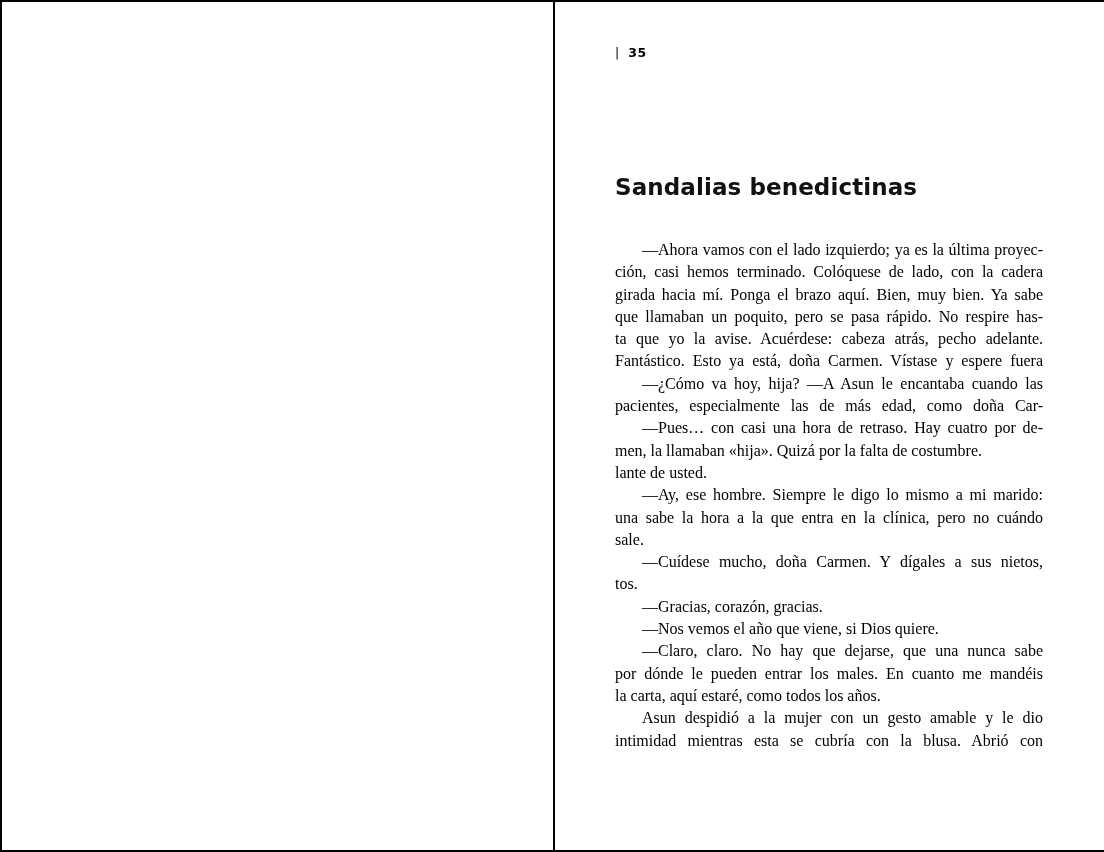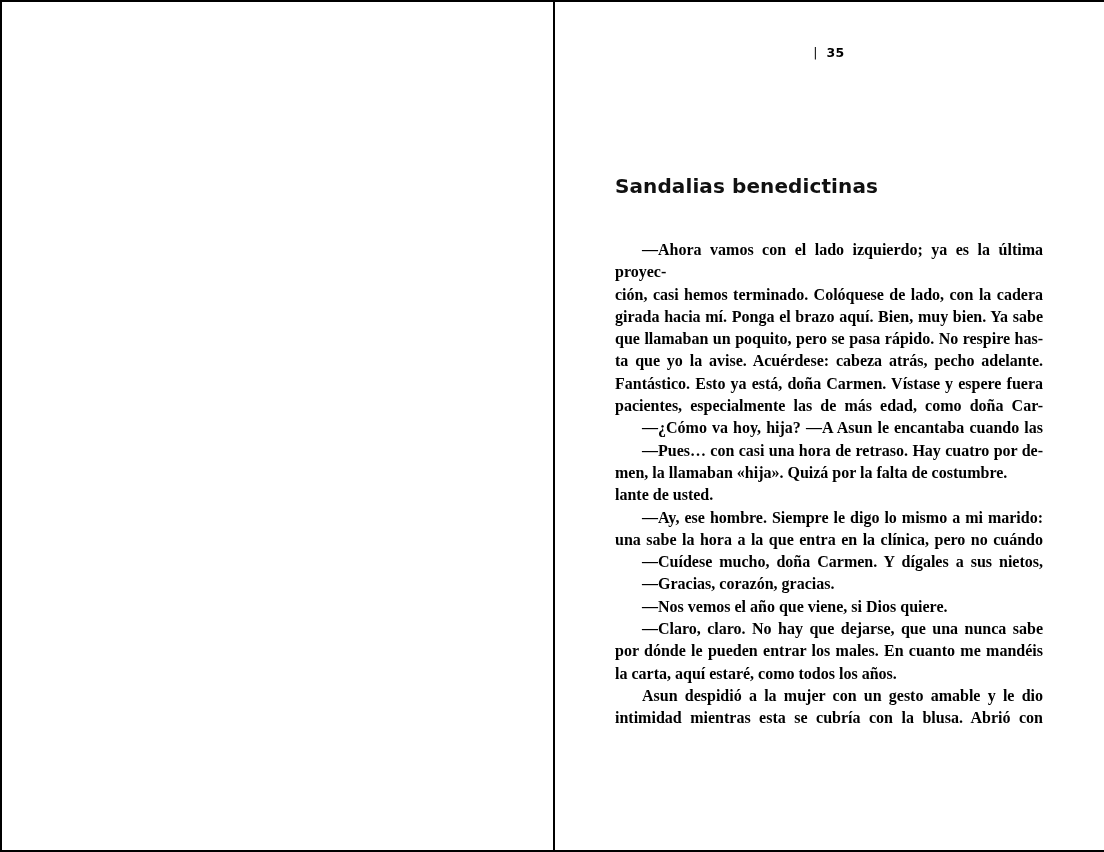--- a/index.html
+++ b/index.html
@@ -36,56 +36,55 @@
     position: absolute;
     left: 553px; top: 0;
     width: 551px; height: 852px;
     background: #ffffff;
   }
   .pagenum-block {
     position: absolute;
     top: 43px;
     left: 60px;
     width: 428px;
-    text-align: center;
+    text-align: left;
     font-family: "DejaVu Sans", sans-serif;
     font-size: 12.5px;
     color: #000000;
   }
   .pagenum-bar {
     font-weight: 400;
     margin-right: 9px;
   }
   .pagenum-value {
     font-weight: 700;
     letter-spacing: 0.5px;
   }
   .chapter-title {
     position: absolute;
     top: 172px;
     left: 60px;
     font-family: "DejaVu Sans", sans-serif;
     font-weight: 700;
-    font-size: 20px;
+    font-size: 23px;
     letter-spacing: 0.1px;
     color: #111111;
   }
   .body-text {
     position: absolute;
     top: 237px;
     left: 60px;
     width: 428px;
     font-size: 16px;
     line-height: 22.3px;
     color: #000000;
   }
   .line {
     text-align: justify;
     text-align-last: justify;
-    font-weight: bold;
   }
   .line.indent {
     text-indent: 27px;
   }
   .line.endpara {
     text-align-last: left;
   }
 </style>
 </head>
 <body>
@@ -104,28 +103,30 @@
 
     <h1 class="chapter-title" style="margin:0;">Sandalias benedictinas</h1>
 
     <div class="body-text" id="body-text">
         <div class="line indent">—Ahora vamos con el lado izquierdo; ya es la última proyec-</div>
         <div class="line">ción, casi hemos terminado. Colóquese de lado, con la cadera</div>
         <div class="line">girada hacia mí. Ponga el brazo aquí. Bien, muy bien. Ya sabe</div>
         <div class="line">que llamaban un poquito, pero se pasa rápido. No respire has-</div>
         <div class="line">ta que yo la avise. Acuérdese: cabeza atrás, pecho adelante.</div>
         <div class="line">Fantástico. Esto ya está, doña Carmen. Vístase y espere fuera</div>
+        <div class="line indent">—¿Cómo va hoy, hija? —A Asun le encantaba cuando las</div>
         <div class="line">pacientes, especialmente las de más edad, como doña Car-</div>
-        <div class="line indent">—¿Cómo va hoy, hija? —A Asun le encantaba cuando las</div>
         <div class="line indent">—Pues… con casi una hora de retraso. Hay cuatro por de-</div>
         <div class="line endpara">men, la llamaban «hija». Quizá por la falta de costumbre.</div>
         <div class="line endpara">lante de usted.</div>
         <div class="line indent">—Ay, ese hombre. Siempre le digo lo mismo a mi marido:</div>
         <div class="line">una sabe la hora a la que entra en la clínica, pero no cuándo</div>
+        <div class="line endpara">sale.</div>
         <div class="line indent">—Cuídese mucho, doña Carmen. Y dígales a sus nietos,</div>
+        <div class="line endpara">tos.</div>
         <div class="line indent endpara">—Gracias, corazón, gracias.</div>
         <div class="line indent endpara">—Nos vemos el año que viene, si Dios quiere.</div>
         <div class="line indent">—Claro, claro. No hay que dejarse, que una nunca sabe</div>
         <div class="line">por dónde le pueden entrar los males. En cuanto me mandéis</div>
         <div class="line endpara">la carta, aquí estaré, como todos los años.</div>
         <div class="line indent">Asun despidió a la mujer con un gesto amable y le dio</div>
         <div class="line">intimidad mientras esta se cubría con la blusa. Abrió con</div>
       </div>
 
   </div>

